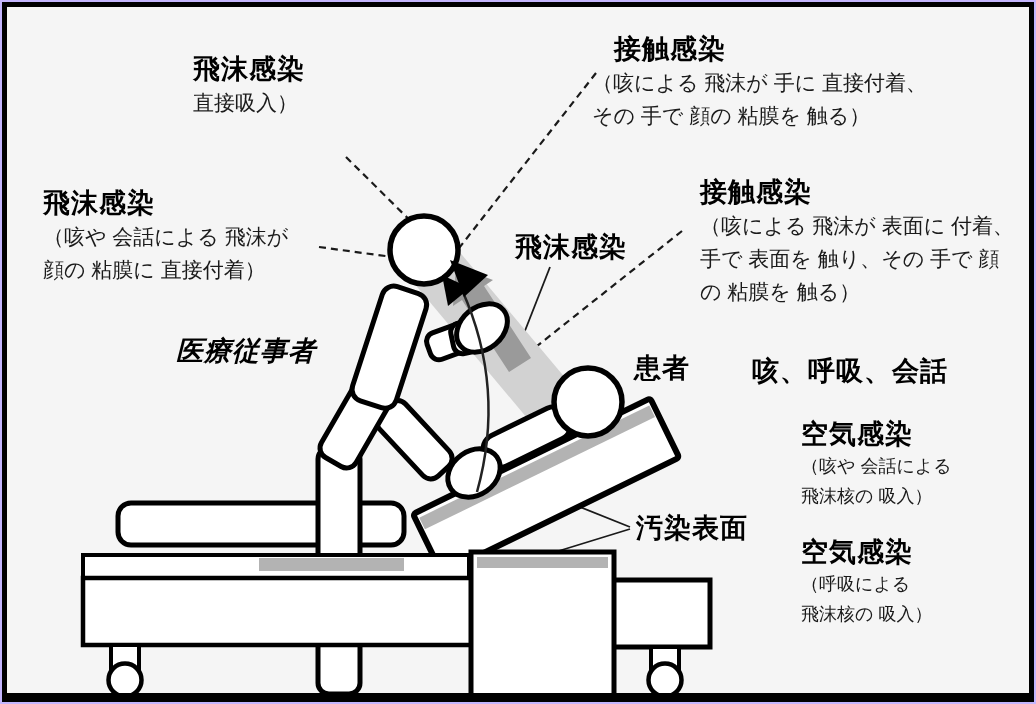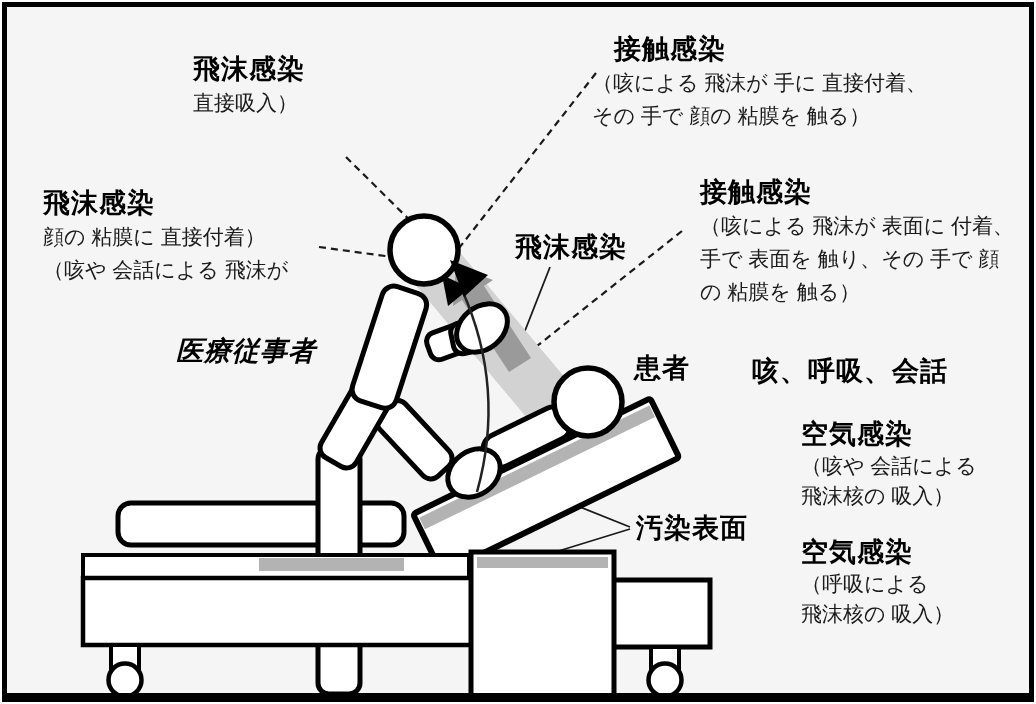--- a/index.html
+++ b/index.html
@@ -1,25 +1,25 @@
 <!DOCTYPE html>
 <html><head>
 <meta charset="utf-8">
 <style>
   html,body{margin:0;padding:0;background:#e8e8e8;}
   body{font-family:"Liberation Sans","DejaVu Sans",sans-serif;}
   #stage{
-    position:relative;width:1036px;height:704px;background:#ffffff;
+    position:relative;width:1036px;height:704px;background:#c4b5fd;
     overflow:hidden;margin:0 auto;
   }
   #drawing{position:absolute;left:0;top:0;}
   .lbl{position:absolute;color:#000;}
   .title{font-weight:bold;font-size:27px;line-height:34px;letter-spacing:1px;white-space:nowrap;}
   .sub{font-size:21px;line-height:33px;white-space:nowrap;color:#1a1a1a;}
-  .sub-tight{font-size:21px;line-height:30px;white-space:nowrap;color:#1a1a1a;}
+  .sub-tight{font-size:18px;line-height:30px;white-space:nowrap;color:#1a1a1a;}
   .indent-title{margin-left:22px;}
 </style>
 </head>
 <body>
 
 <div id="stage">
 
   <svg id="drawing" width="1036" height="704" viewBox="0 0 1036 704">
 
     <rect x="4.5" y="4.5" width="1027" height="695" fill="#f5f5f5" stroke="#000" stroke-width="5"></rect>
@@ -109,22 +109,22 @@
   </div>
 
   <div class="lbl" style="left:592px;top:32px;">
     <div class="title indent-title">接触感染</div>
     <div class="sub">（咳による 飛沫が 手に 直接付着、</div>
     <div class="sub">その 手で 顔の 粘膜を 触る）</div>
   </div>
 
   <div class="lbl" style="left:43px;top:186px;">
     <div class="title">飛沫感染</div>
+    <div class="sub">（咳や 会話による 飛沫が</div>
     <div class="sub">顔の 粘膜に 直接付着）</div>
-    <div class="sub">（咳や 会話による 飛沫が</div>
   </div>
 
   <div class="lbl" style="left:700px;top:175px;">
     <div class="title">接触感染</div>
     <div class="sub">（咳による 飛沫が 表面に 付着、</div>
     <div class="sub">手で 表面を 触り、その 手で 顔</div>
     <div class="sub">の 粘膜を 触る）</div>
   </div>
 
   <div class="lbl title" style="left:515px;top:230px;">飛沫感染</div>

